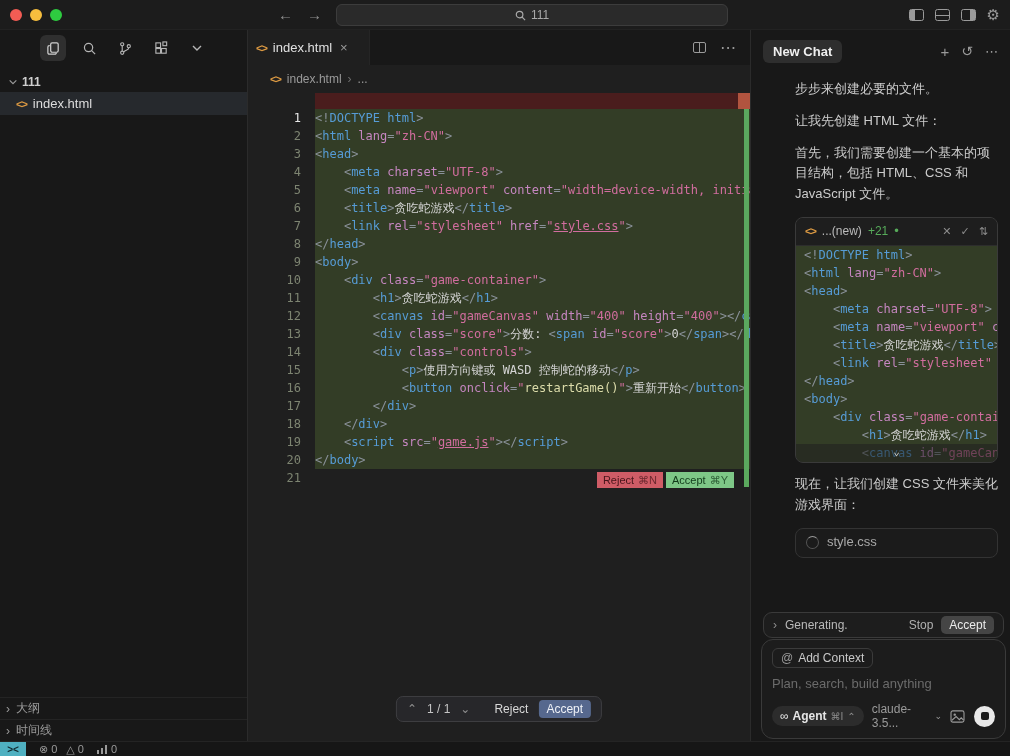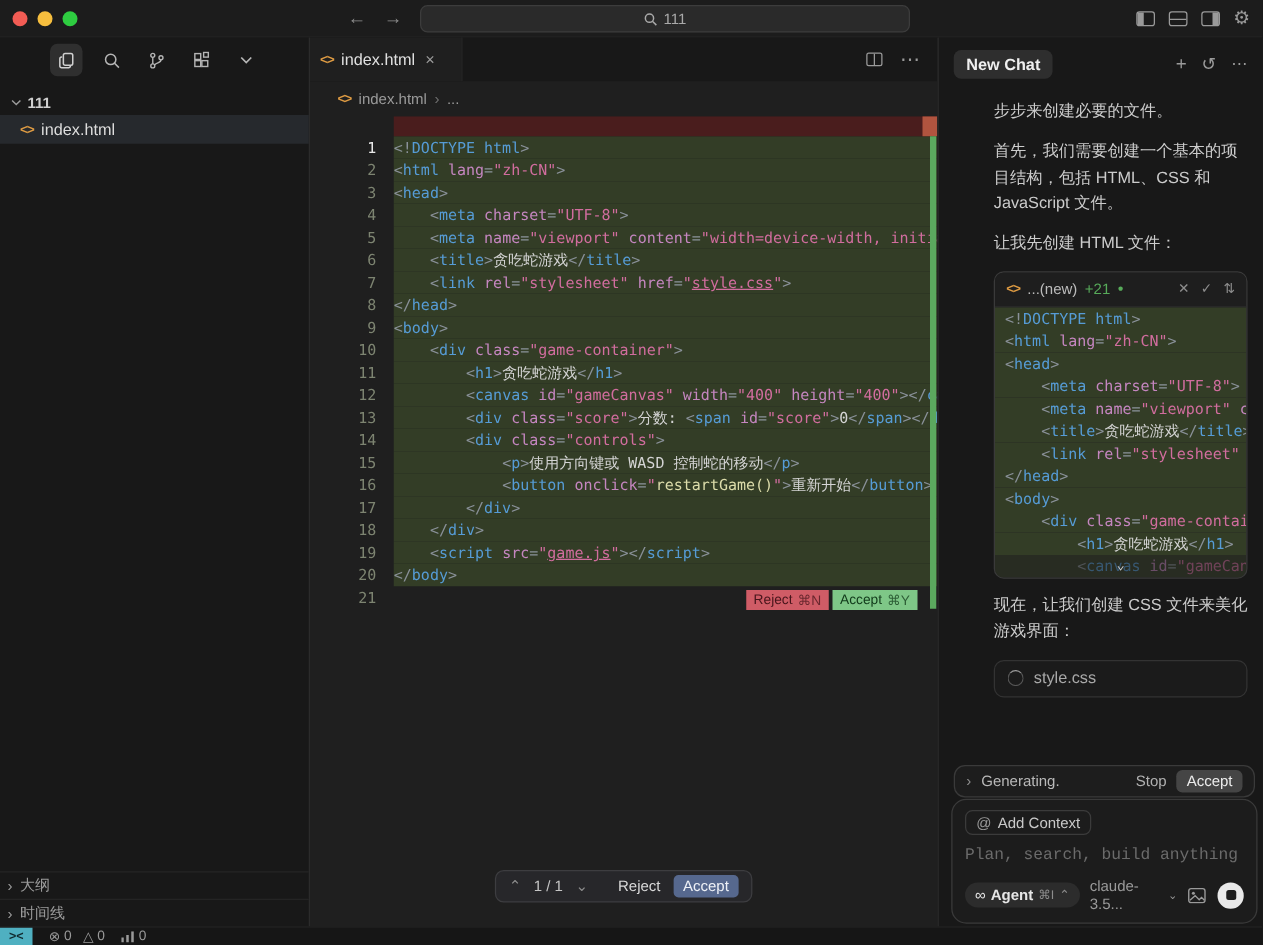--- a/index.html
+++ b/index.html
@@ -94,21 +94,21 @@
     display:flex;align-items:center;gap:8px;padding:0 10px;color:#a8a8a8;font-size:13px;}
   .spinner{width:13px;height:13px;border-radius:50%;border:1.6px solid #555;border-top-color:#999;display:inline-block;}
   .gen-bar{position:absolute;left:12px;right:6px;bottom:103px;height:26px;border:1px solid #3a3a3a;border-radius:9px;
     background:#1d1d1d;display:flex;align-items:center;gap:8px;padding:0 9px;font-size:12px;color:#b9b9b9;}
   .gen-bar .stop{margin-left:auto;color:#b0b0b0;}
   .gen-bar .accept{background:#454545;color:#ececec;border-radius:5px;padding:2px 8px;}
   .input-box{position:absolute;left:10px;right:4px;bottom:2px;height:100px;border:1px solid #3a3a3a;border-radius:12px;
     background:#1c1c1c;padding:8px 10px;}
   .ctx-chip{display:inline-flex;align-items:center;gap:5px;border:1px solid #3b3b3b;border-radius:6px;
     padding:2px 8px;font-size:12px;color:#c9c9c9;}
-  .placeholder{margin-top:8px;color:#6b6b6b;font-size:13px;font-family:Liberation Mono, monospace;}
+  .placeholder{margin-top:8px;color:#6b6b6b;font-size:13px;}
   .input-bottom{position:absolute;left:10px;right:10px;bottom:8px;display:flex;align-items:center;gap:8px;}
   .agent-pill{background:#2c2c2c;border-radius:11px;display:flex;align-items:center;gap:4px;padding:3px 8px;font-size:12px;color:#e6e6e6;}
   .agent-pill .kbd{color:#8d8d8d;font-size:10px;}
   .model-sel{color:#9a9a9a;font-size:12px;display:flex;align-items:center;gap:3px;}
   .input-bottom .right{margin-left:auto;display:flex;align-items:center;gap:9px;}
   .record-btn{width:21px;height:21px;border-radius:50%;background:#e9e9e9;display:flex;align-items:center;justify-content:center;}
   .record-btn .sq{width:8px;height:8px;border-radius:2px;background:#1c1c1c;}
 
   
   .statusbar{height:15px;flex:0 0 15px;background:#161616;border-top:1px solid #242424;display:flex;align-items:center;font-size:11px;color:#9a9a9a;overflow:hidden;}
@@ -279,22 +279,22 @@
       <div class="chat-header">
         <span class="newchat-tab">New Chat</span>
         <div class="chat-header-icons">
           <span style="font-size:15px;">+</span>
           <span style="font-size:14px;">↺</span>
           <span>⋯</span>
         </div>
       </div>
       <div class="chat-body">
         <div class="chat-p">步步来创建必要的文件。</div>
+        <div class="chat-p">让我先创建 HTML 文件：</div>
         <div class="chat-p">首先，我们需要创建一个基本的项目结构，包括 HTML、CSS 和 JavaScript 文件。</div>
-        <div class="chat-p">让我先创建 HTML 文件：</div>
 
         <div class="code-card">
           <div class="code-card-header">
             <span class="code-glyph">&lt;&gt;</span>
             <span>...(new)</span>
             <span class="added-count">+21</span>
             <span class="dot">•</span>
             <div class="card-actions">
               <span>✕</span>
               <span>✓</span>

